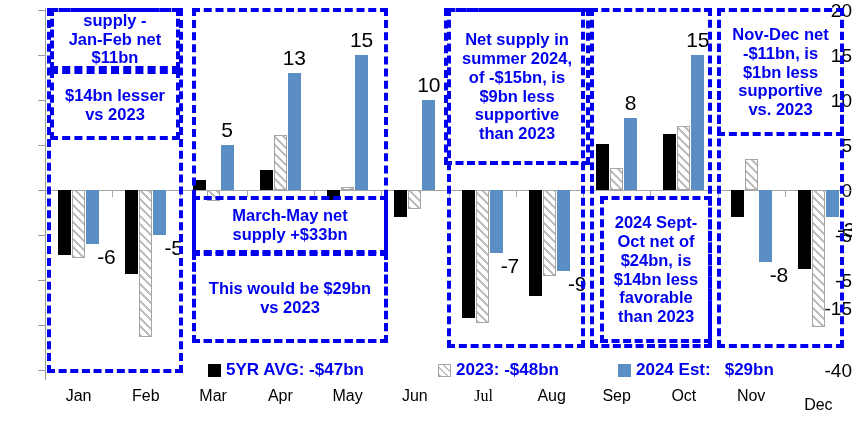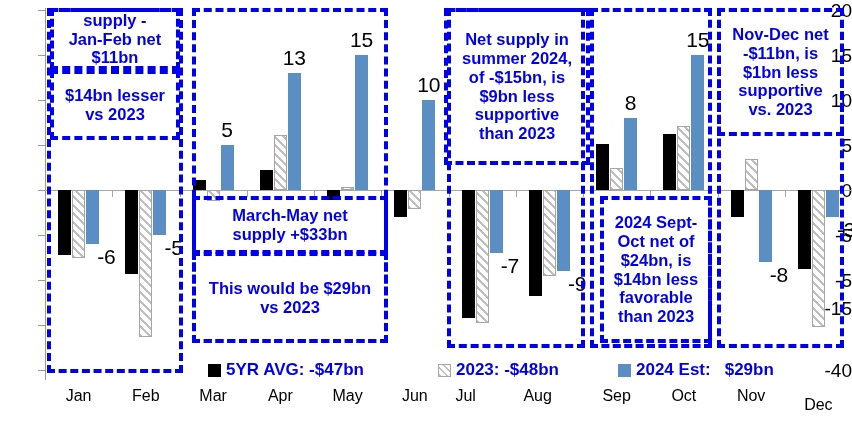--- a/index.html
+++ b/index.html
@@ -218,27 +218,27 @@
       <div class="bar s1" style="left: 408.375px; width: 13px; top: 190px; height: 18.9px;"></div>
       <div class="bar s2" style="left: 422.375px; width: 13px; top: 100px; height: 90px;"></div>
       <div class="dlabel" style="left: 412.875px; width: 32px; top: 74px;">10</div>
       <div class="x-tick" style="left: 448.5px; top: 190px;"></div>
       <div class="x-label" style="left: 381.25px; width: 67.25px;">Jun</div>
       <div class="bar s0" style="left: 461.625px; width: 13px; top: 190px; height: 127.8px;"></div>
       <div class="bar s1" style="left: 475.625px; width: 13px; top: 190px; height: 133.2px;"></div>
       <div class="bar s2" style="left: 489.625px; width: 13px; top: 190px; height: 63px;"></div>
       <div class="dlabel" style="left: 500.625px; width: 32px; text-align: left; top: 255px;">-7</div>
       <div class="x-tick" style="left: 515.75px; top: 190px;"></div>
-      <div class="x-label" style="left: 432px; width: 67.25px;">Jul</div>
+      <div class="x-label" style="left: 450px; width: 67.25px; font-family: Liberation Serif, serif;">Jul</div>
       <div class="bar s0" style="left: 528.875px; width: 13px; top: 190px; height: 106.2px;"></div>
       <div class="bar s1" style="left: 542.875px; width: 13px; top: 190px; height: 86.4px;"></div>
       <div class="bar s2" style="left: 556.875px; width: 13px; top: 190px; height: 81px;"></div>
       <div class="dlabel" style="left: 567.875px; width: 32px; text-align: left; top: 273px;">-9</div>
       <div class="x-tick" style="left: 583px; top: 190px;"></div>
-      <div class="x-label" style="left: 504px; width: 67.25px;">Aug</div>
+      <div class="x-label" style="left: 518px; width: 67.25px;">Aug</div>
       <div class="bar s0" style="left: 596.125px; width: 13px; top: 144.1px; height: 45.9px;"></div>
       <div class="bar s1" style="left: 610.125px; width: 13px; top: 167.5px; height: 22.5px;"></div>
       <div class="bar s2" style="left: 624.125px; width: 13px; top: 118px; height: 72px;"></div>
       <div class="dlabel" style="left: 614.625px; width: 32px; top: 92px;">8</div>
       <div class="x-tick" style="left: 650.25px; top: 190px;"></div>
       <div class="x-label" style="left: 583px; width: 67.25px;">Sep</div>
       <div class="bar s0" style="left: 663.375px; width: 13px; top: 134.2px; height: 55.8px;"></div>
       <div class="bar s1" style="left: 677.375px; width: 13px; top: 126.1px; height: 63.9px;"></div>
       <div class="bar s2" style="left: 691.375px; width: 13px; top: 55px; height: 135px;"></div>
       <div class="dlabel" style="left: 681.875px; width: 32px; top: 29px;">15</div>

